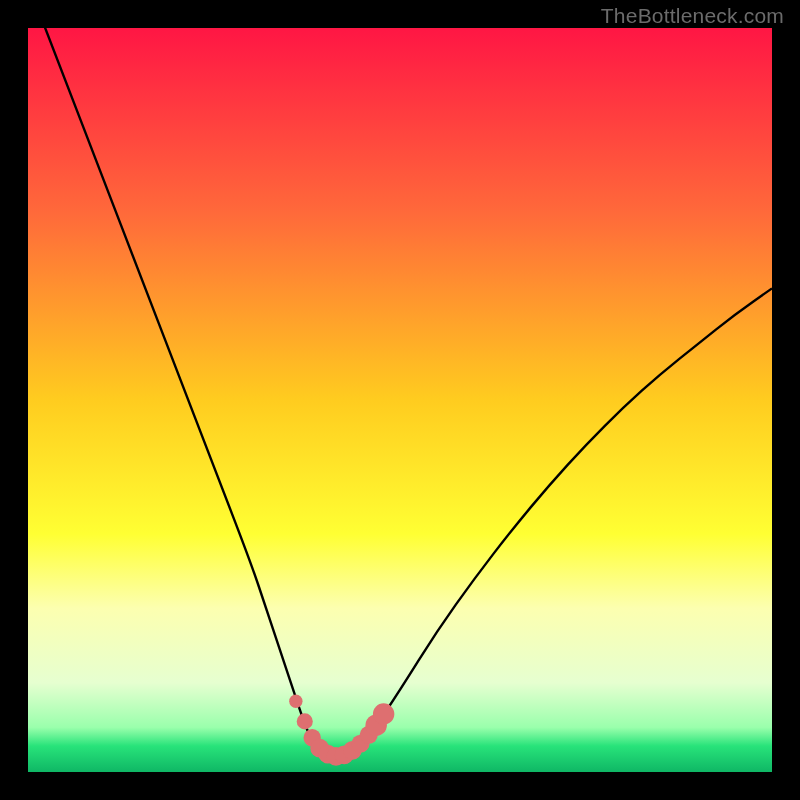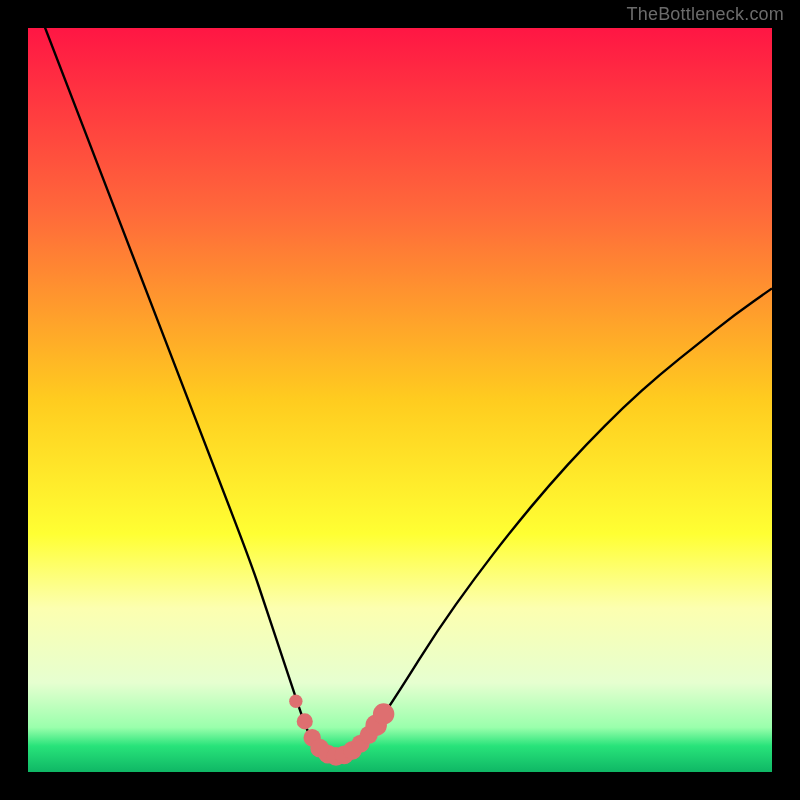--- a/index.html
+++ b/index.html
@@ -22,21 +22,21 @@
     top: 28px;
     width: 744px;
     height: 744px;
     overflow: hidden;
   }
   .watermark {
     position: absolute;
     top: 4px;
     right: 16px;
     color: #6b6b6b;
-    font-size: 18px;
+    font-size: 21px;
     letter-spacing: 0.2px;
     font-weight: 500;
   }
   svg {
     display: block;
   }
 </style>
 </head>
 <body>
 

